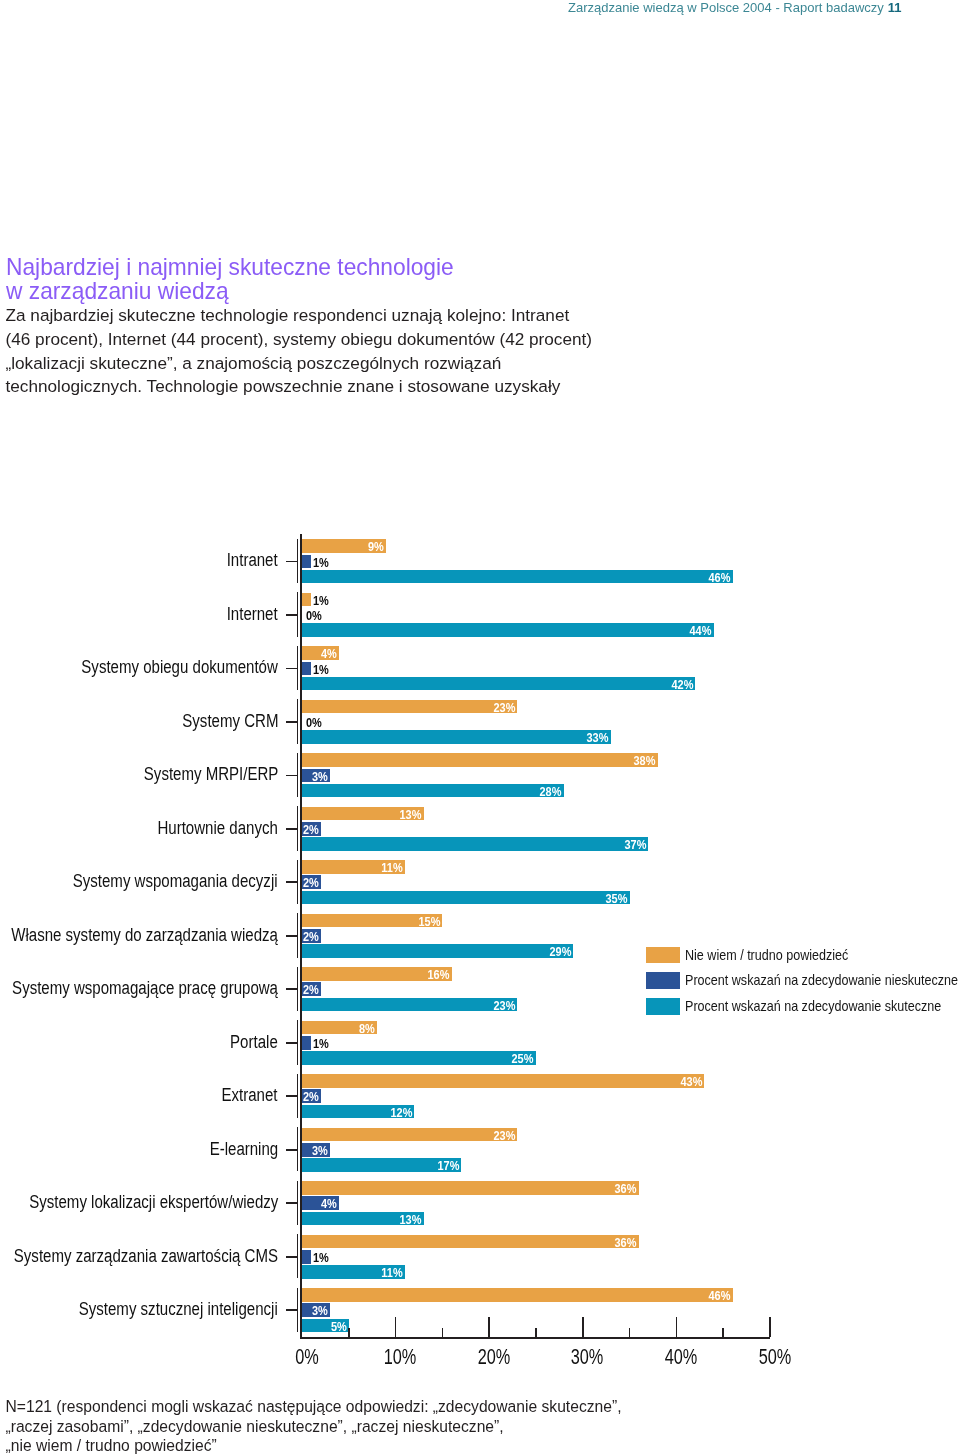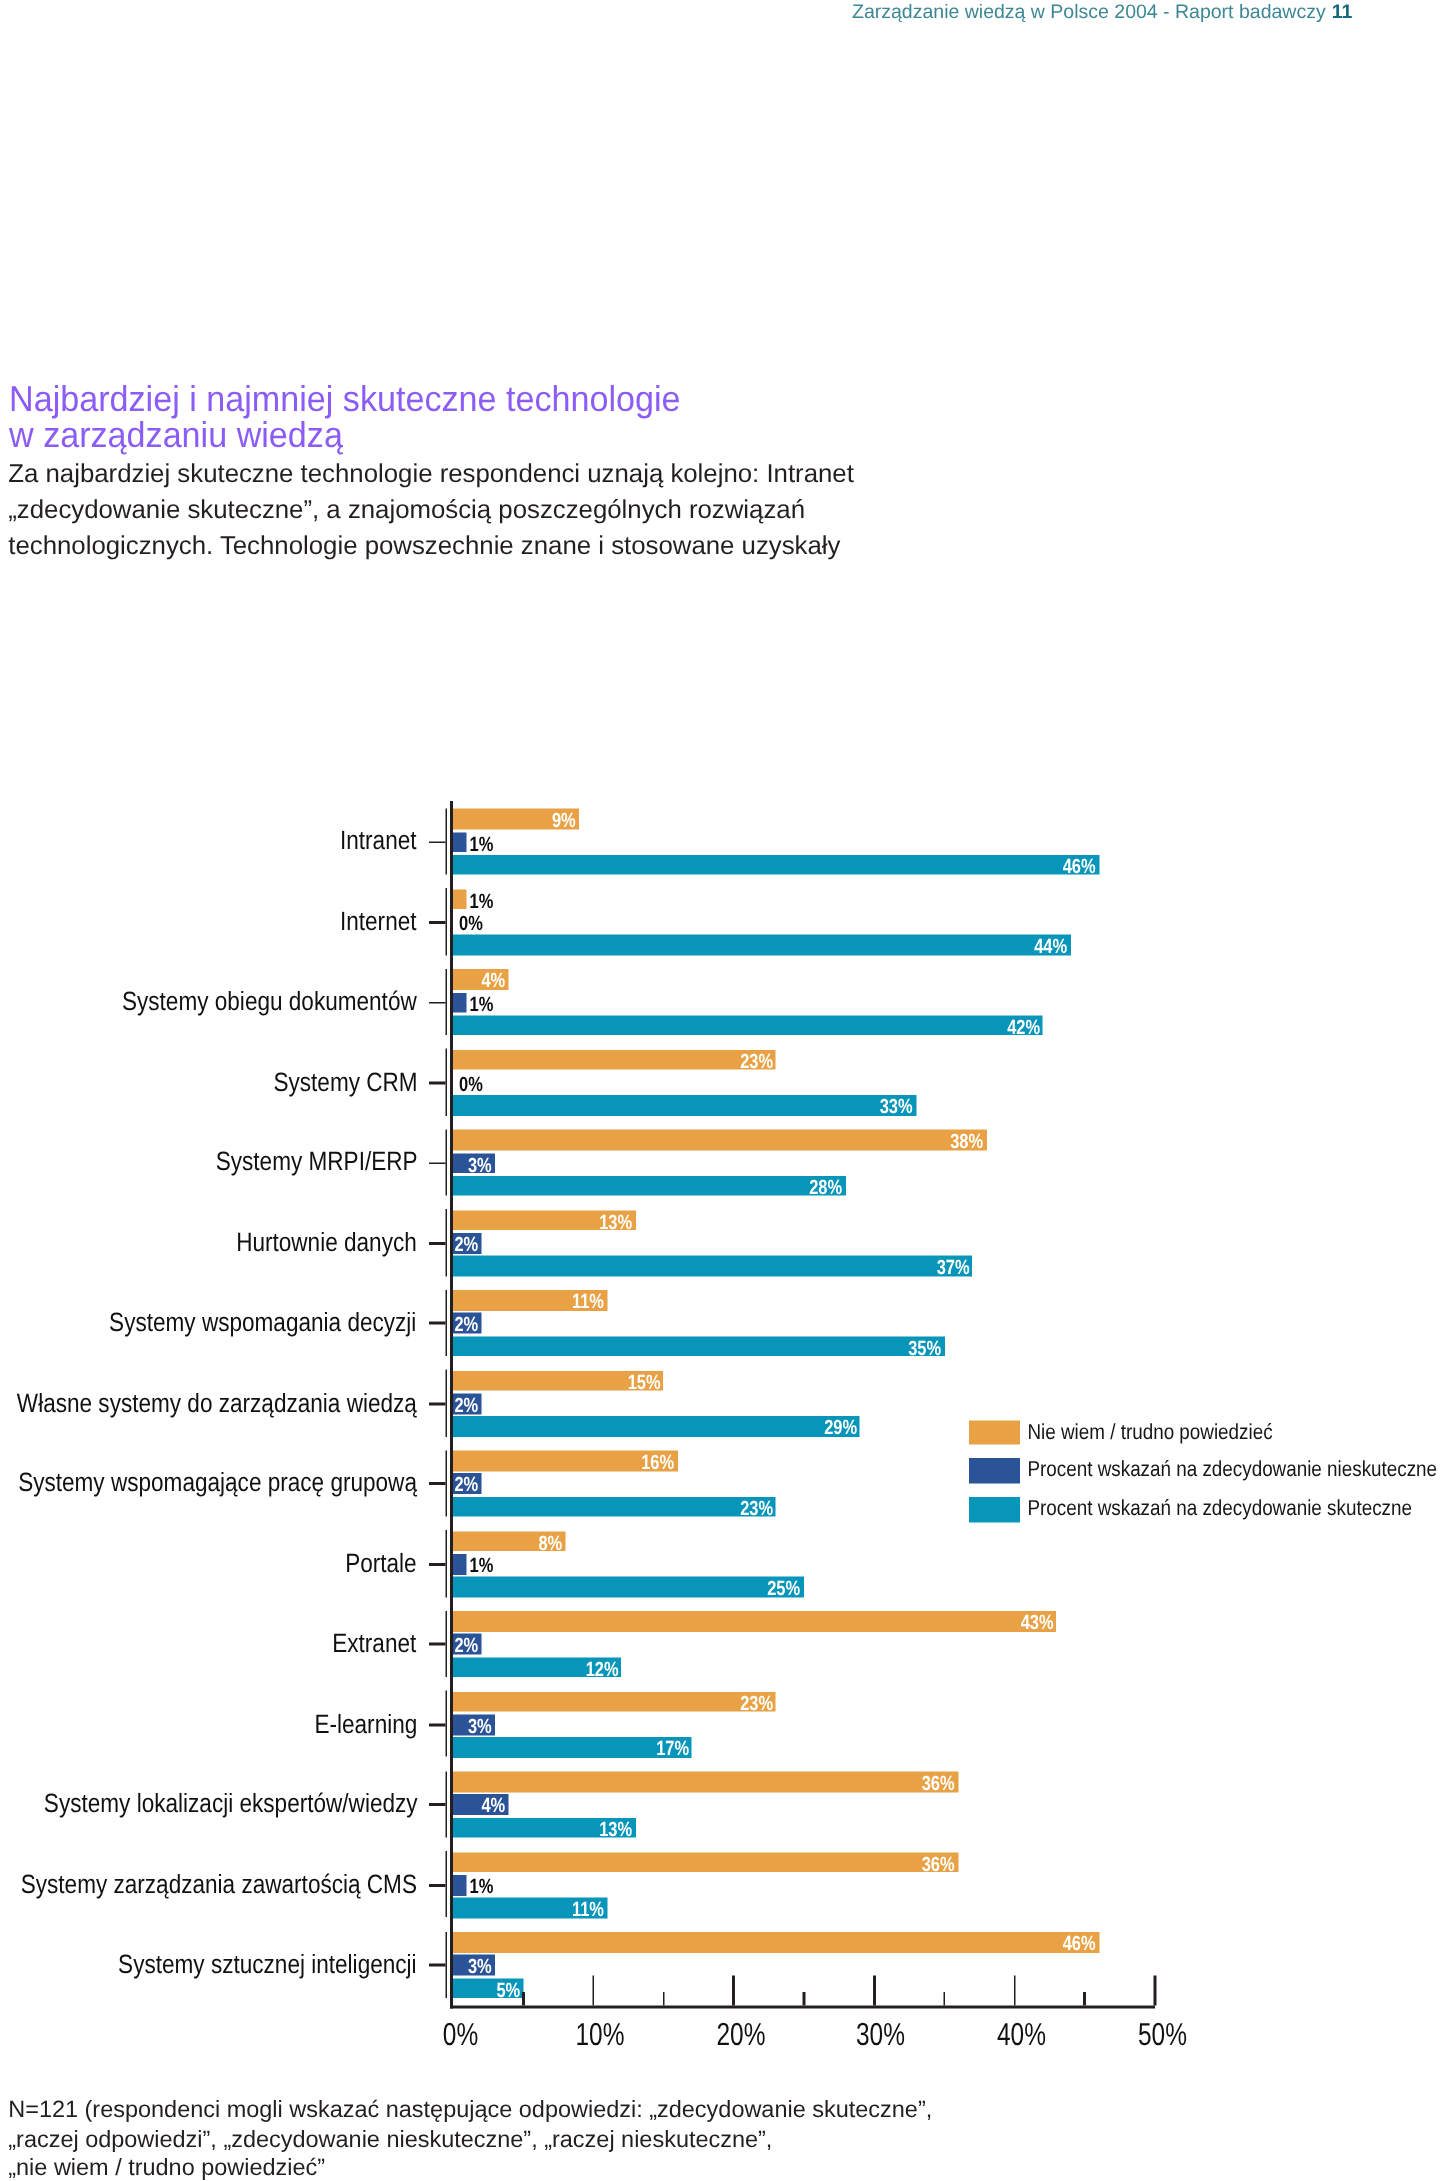--- a/index.html
+++ b/index.html
@@ -59,21 +59,22 @@
     <span>Zarządzanie wiedzą w Polsce 2004 - Raport badawczy</span><span class="pg">11</span>
   </div>
 
   <div id="title">
     <div>Najbardziej i najmniej skuteczne technologie</div>
     <div>w zarządzaniu wiedzą</div>
   </div>
 
   <div id="para">
     <div>Za najbardziej skuteczne technologie respondenci uznają kolejno: Intranet</div>
-    <div>„zdecydowanie skuteczne”, a znajomością poszczególnych rozwiązań</div>
+    <div>(46 procent), Internet (44 procent), systemy obiegu dokumentów (42 procent)</div>
+    <div>„lokalizacji skuteczne”, a znajomością poszczególnych rozwiązań</div>
     <div>technologicznych. Technologie powszechnie znane i stosowane uzyskały</div>
   </div>
 
 
   <div id="chart">
       <div class="cat-label" style="top: 552.35px;">Intranet</div>
       <div class="brk" style="left: 296.7px; top: 539px; width: 1.6px; height: 44.1px;"></div>
       <div class="brk" style="left: 285.6px; top: 560.55px; width: 11.8px; height: 1.6px;"></div>
       <div class="bar" style="left: 302px; top: 539.4px; width: 84.24px; height: 13.6px; background: rgb(232, 162, 69);"></div>
       <div class="barlbl inside" style="right: 575.96px; top: 540.4px;">9%</div>
@@ -235,17 +236,17 @@
         <div class="lglabel">Procent wskazań na zdecydowanie nieskuteczne</div>
       </div>
       <div class="lgrow">
         <div class="lgswatch" style="background: rgb(7, 149, 186);"></div>
         <div class="lglabel">Procent wskazań na zdecydowanie skuteczne</div>
       </div>
     </div>
 
   <div id="footnote">
     <div>N=121 (respondenci mogli wskazać następujące odpowiedzi: „zdecydowanie skuteczne”,</div>
-    <div>„raczej odpowiedzi”, „zdecydowanie nieskuteczne”, „raczej nieskuteczne”,</div>
+    <div>„raczej zasobami”, „zdecydowanie nieskuteczne”, „raczej nieskuteczne”,</div>
     <div>„nie wiem / trudno powiedzieć”</div>
   </div>
 
 </div>
 
 </body></html>

